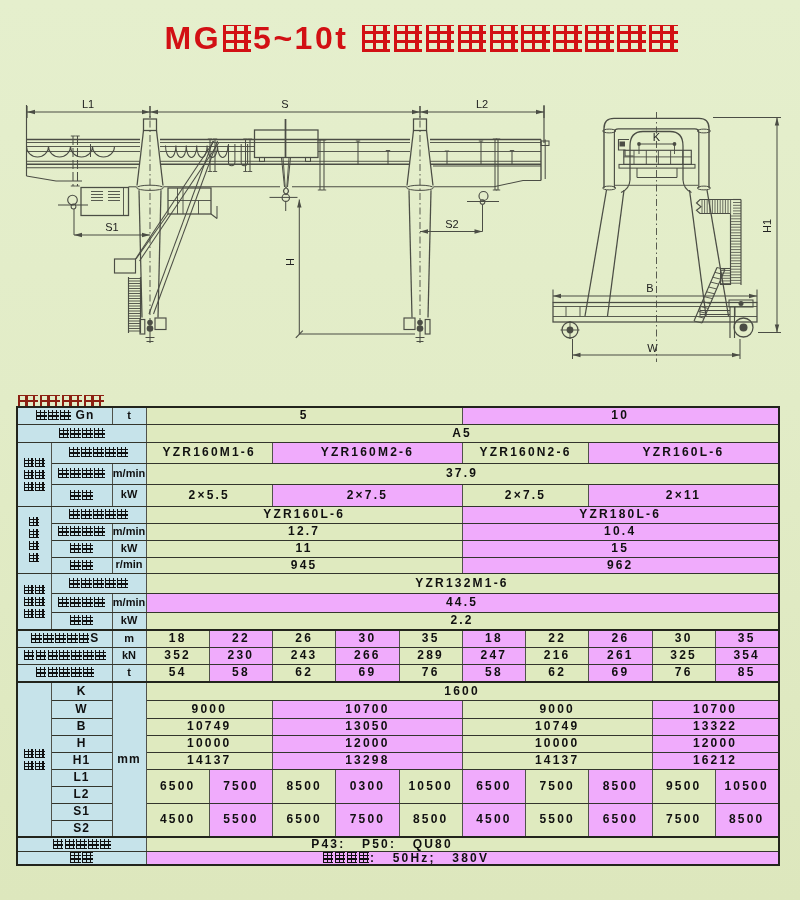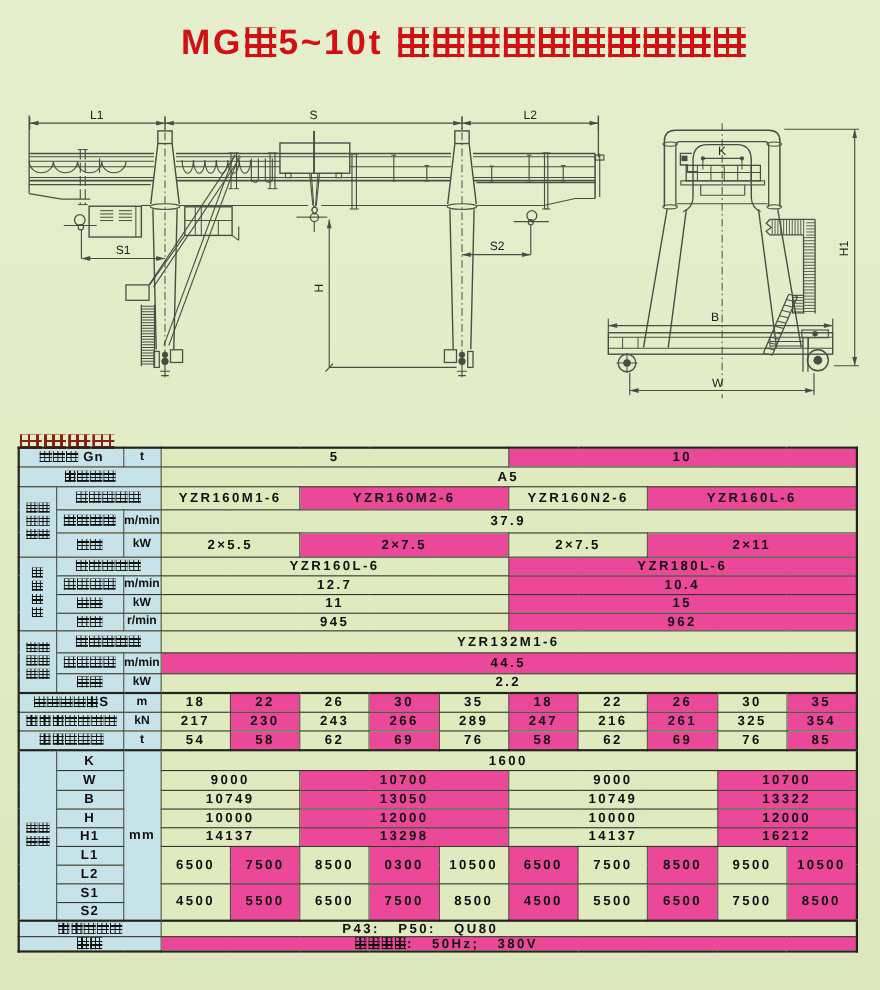--- a/index.html
+++ b/index.html
@@ -9,21 +9,21 @@
 #title{position:absolute;left:42px;top:20px;width:760px;text-align:center;font-size:32px;font-weight:bold;color:#d21014;letter-spacing:2.5px}
 #spechead{position:absolute;left:17px;top:392px;font-size:22px;font-weight:bold;color:#8c2012}
 #draw{position:absolute;left:0;top:0}
 #tblwrap{position:absolute;left:16px;top:406px}
 table{border-collapse:collapse;table-layout:fixed;width:762.5px}
 td{border:1px solid #50524a;border-top:1px solid #33352c;border-bottom:1px solid #33352c;font-weight:bold;color:#101010;text-align:center;vertical-align:middle;
 font-size:12px;letter-spacing:2.2px;padding:0;overflow:hidden;line-height:1.05}
 td.lab{background:#c6e3ea;font-size:12px;letter-spacing:1px}
 td.u{letter-spacing:0;font-size:11px}
 td.g{background:#dfeabf}
-td.b{background:#ec4899}
+td.b{background:#f0abfc}
 td.tk{border-top:2px solid #22241c}
 table{border:2px solid #22241c}
 .vl{line-height:12px;font-size:11px}
 .latl{letter-spacing:0}
 </style></head><body>
 <div id="title">MG<i class="z"></i>5~10t <i class="z"></i><i class="z"></i><i class="z"></i><i class="z"></i><i class="z"></i><i class="z"></i><i class="z"></i><i class="z"></i><i class="z"></i><i class="z"></i></div>
 <div id="spechead"><i class="z"></i><i class="z"></i><i class="z"></i><i class="z"></i></div>
 <svg id="draw" width="800" height="395" viewBox="0 0 800 395">
     <line x1="27" y1="112" x2="544" y2="112" stroke="#4b4d45" stroke-width="1.15"></line>
     <line x1="27" y1="106" x2="27" y2="118" stroke="#4b4d45" stroke-width="1.15"></line>
@@ -470,21 +470,21 @@
           <td class="g tk">35</td>
           <td class="b tk">18</td>
           <td class="g tk">22</td>
           <td class="b tk">26</td>
           <td class="g tk">30</td>
           <td class="b tk">35</td>
         </tr>
         <tr style="height:17px">
           <td class="lab" colspan="2"><i class="z"></i><i class="z"></i><i class="z"></i><i class="z"></i><i class="z"></i><i class="z"></i><i class="z"></i></td>
           <td class="lab u">kN</td>
-          <td class="g">217</td>
+          <td class="g">352</td>
           <td class="b">230</td>
           <td class="g">243</td>
           <td class="b">266</td>
           <td class="g">289</td>
           <td class="b">247</td>
           <td class="g">216</td>
           <td class="b">261</td>
           <td class="g">325</td>
           <td class="b">354</td>
         </tr>

